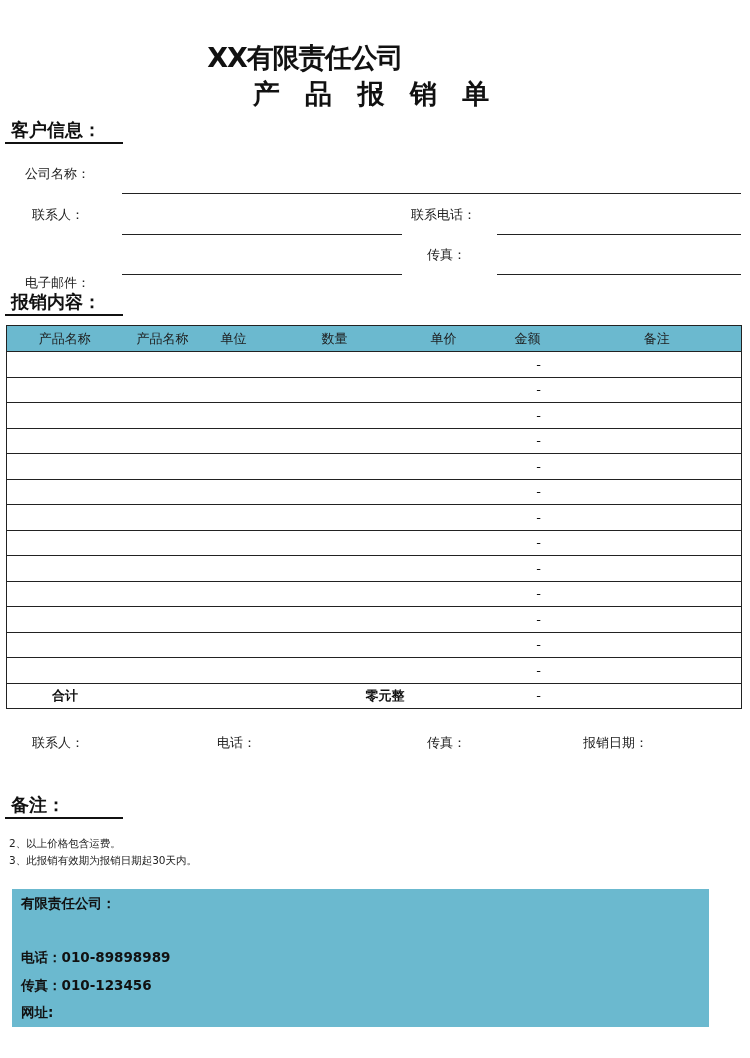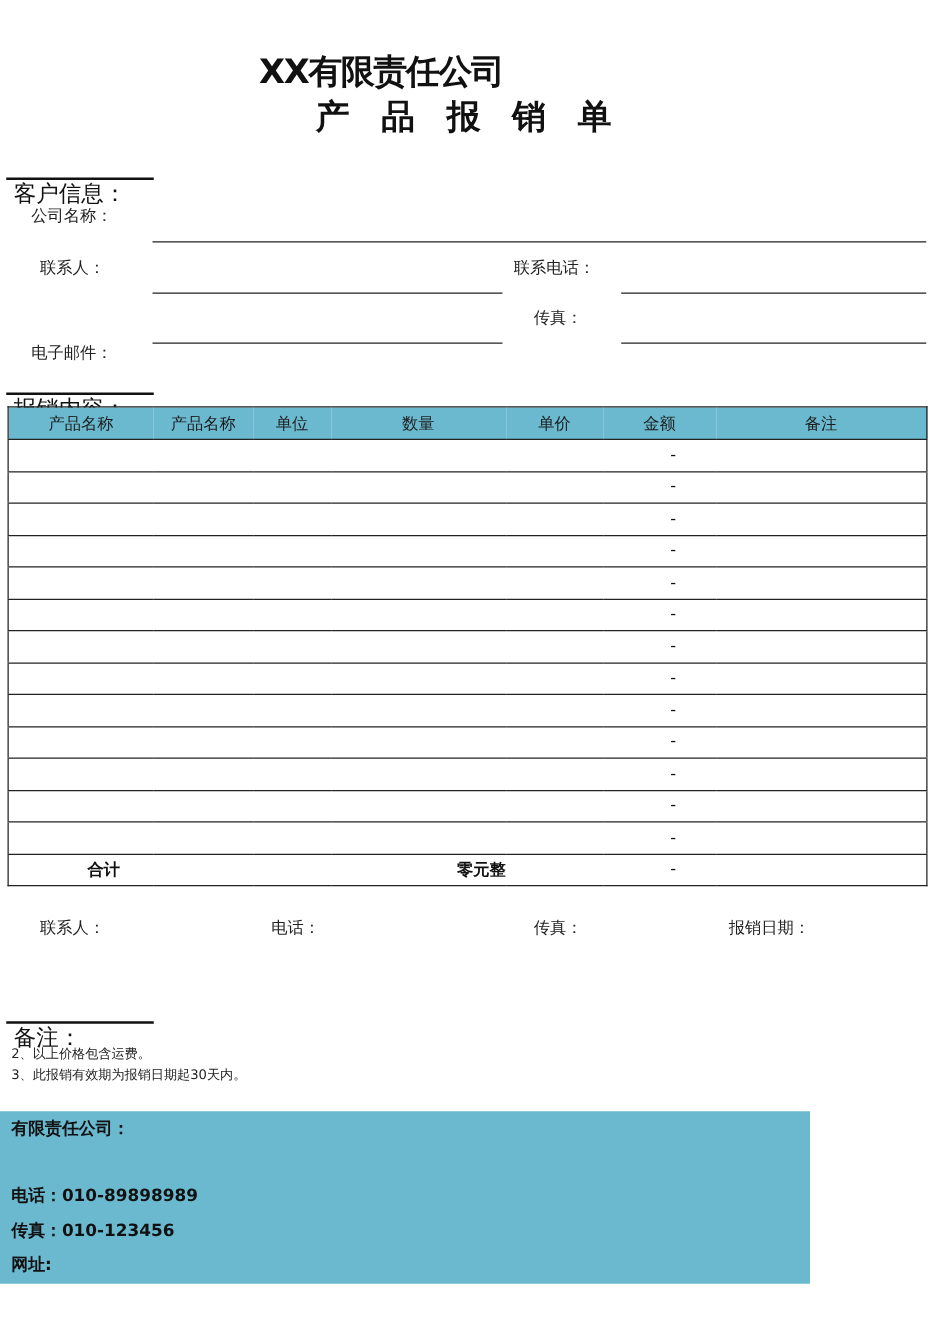--- a/index.html
+++ b/index.html
@@ -10,21 +10,21 @@
     .abs { position: absolute; }
     .title1 {
       left: 0; width: 610px; top: 40px; text-align: center;
       font-size: 27px; font-weight: bold; letter-spacing: -1px; line-height: 36px;
     }
     .title2 {
       left: 0; width: 750px; top: 76px; text-align: center;
       font-size: 27px; font-weight: bold; letter-spacing: 8px; line-height: 36px;
     }
     .section-head {
-      font-size: 18px; font-weight: normal; line-height: 24px; margin-top: 26px;
+      font-size: 18px; font-weight: bold; line-height: 24px;
     }
     .section-line { height: 2px; background: #111; }
     .lbl { font-size: 13px; line-height: 18px; color: #222; }
     .uline { height: 1px; background: #222; }
 
     table.grid {
       position: absolute; left: 6px; top: 325px; width: 735px;
       border-collapse: collapse; table-layout: fixed;
       border: 1.5px solid #222;
     }
@@ -36,21 +36,21 @@
     table.grid td {
       height: 24.5px; padding: 0; font-size: 13px; text-align: center;
       border-bottom: 1.5px solid #222;
     }
     table.grid tr:last-child td { border-bottom: none; font-weight: bold; }
 
     .sign-lbl { font-size: 13px; line-height: 18px; color: #222; }
     .note { font-size: 10.5px; line-height: 15px; color: #222; }
 
     .footer {
-      left: 0; top: 889px; width: 648px; height: 138px; background: #6bb9cf;
+      left: 12px; top: 889px; width: 697px; height: 138px; background: #6bb9cf;
     }
     .footer-line {
       position: absolute; left: 9px; font-size: 13.5px; font-weight: bold;
       line-height: 20px; color: #111;
     }
   </style>
 </head>
 <body>
 
 <div class="abs title1">XX有限责任公司</div>
@@ -208,21 +208,21 @@
       <tr>
         <td></td>
         <td></td>
         <td></td>
         <td></td>
         <td></td>
         <td style="padding-left: 22px;">-</td>
         <td></td>
       </tr>
       <tr>
-      <td style="text-align:left; padding-left:63px;">合计</td>
+      <td style="text-align:left; padding-left:45px;">合计</td>
       <td></td>
       <td></td>
       <td style="text-align:right; padding-left:21px;">零元整</td>
       <td></td>
       <td style="padding-left:22px; font-weight:normal;">-</td>
       <td></td>
     </tr>
   </tbody>
 </table>
 

